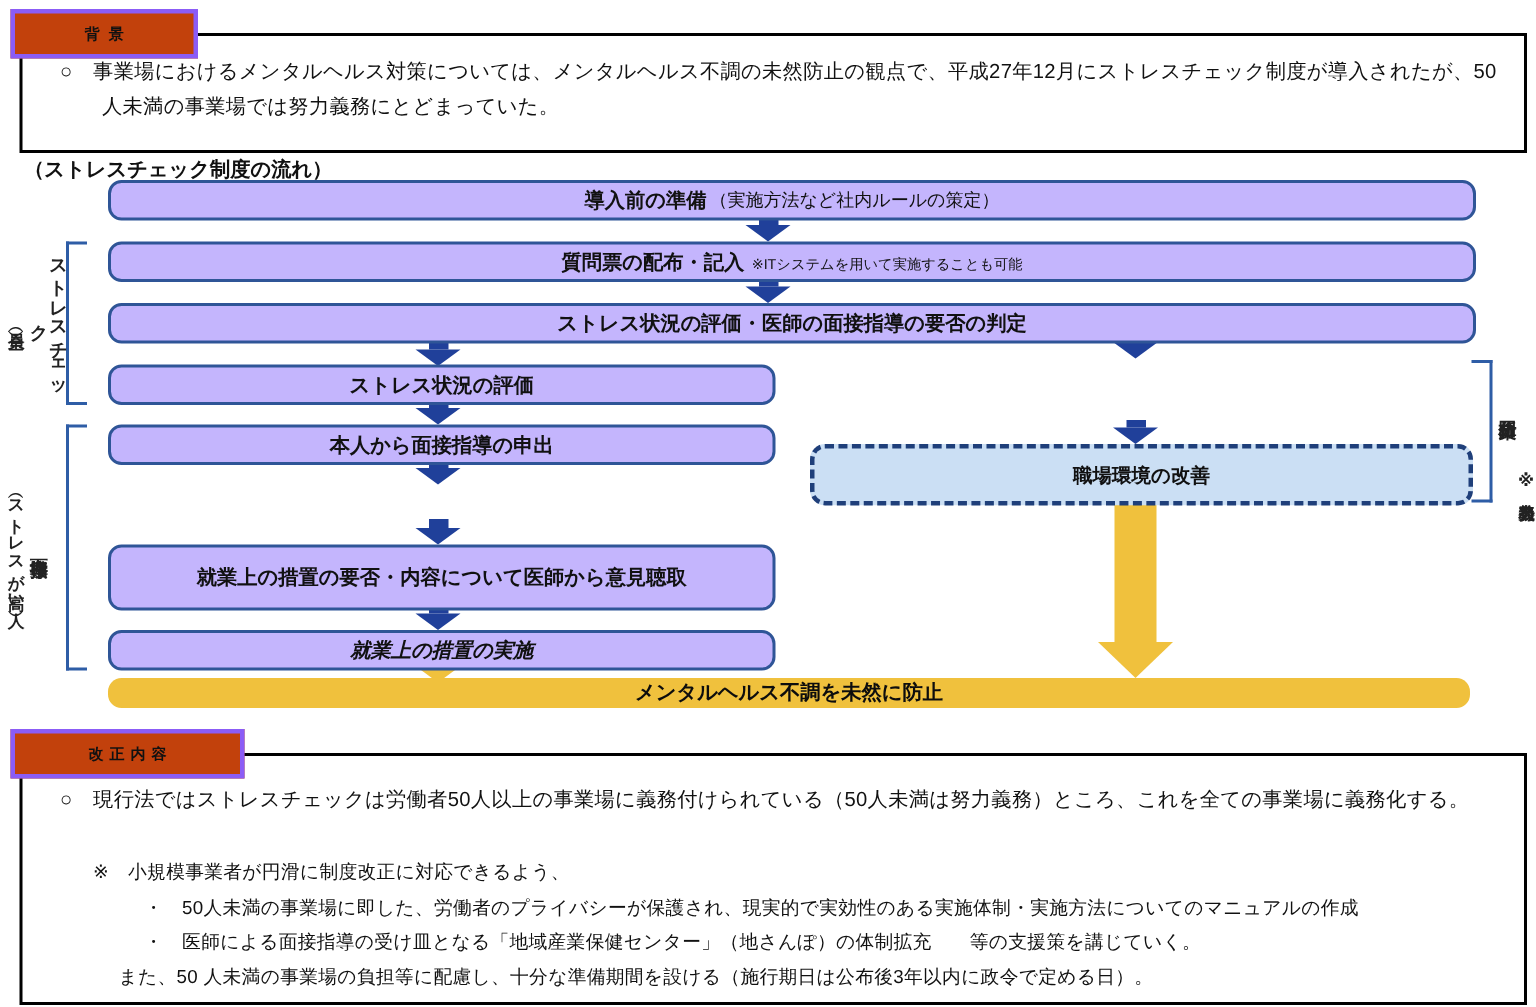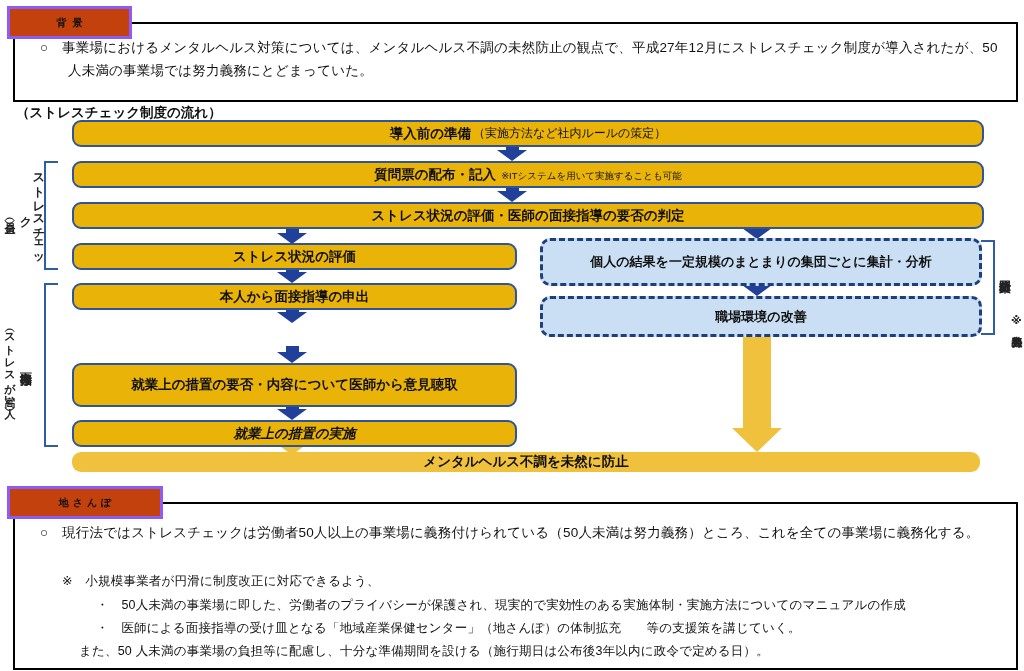--- a/index.html
+++ b/index.html
@@ -14,21 +14,21 @@
     border:3px solid #8b5cf6;background:#c2410c;z-index:3;
     display:flex;align-items:center;justify-content:center;
     font-weight:bold;font-size:10px;letter-spacing:6px;padding-left:6px;
   }
   .bullet{
     font-size:13.5px;line-height:1.72;letter-spacing:0.2px;
     text-indent:-28px;padding-left:28px;
   }
   
   .fbox{
-    background:#eab308;border:2px solid #2F5597;border-radius:9px;
+    background:#c4b5fd;border:2px solid #2F5597;border-radius:9px;
     display:flex;align-items:center;justify-content:center;
     font-weight:bold;font-size:13.5px;z-index:2;
   }
   .fbox .sub{font-weight:normal;font-size:12px;margin-left:2px;}
   .fbox .sub-small{font-weight:normal;font-size:9.5px;margin-left:5px;margin-top:3px;}
   .dashedbox{
     background:#CBDFF4;border:3px dashed #1F3F7A;border-radius:10px;
     display:flex;align-items:center;justify-content:center;
     font-weight:bold;font-size:13px;z-index:2;
   }
@@ -125,23 +125,20 @@
       <div class="head"></div>
   </div>
   <div class="abs fbox" style="left:72px;top:420px;width:441px;height:23px;font-style:italic;">
     <span>就業上の措置の実施</span>
   </div>
   <div class="abs barrow yellow" style="left:292px;top:443px;">
     <div class="shaft" style="height:1px;width:14px;"></div>
       <div class="head"></div>
   </div>
 
-  <div class="abs dashedbox" style="left:540px;top:238px;width:436px;height:42px;">
-    <span>個人の結果を一定規模のまとまりの集団ごとに集計・分析</span>
-  </div>
   <div class="abs barrow" style="left:757px;top:280px;">
     <div class="shaft" style="height:5px;"></div>
       <div class="head"></div>
   </div>
   <div class="abs dashedbox" style="left:540px;top:296px;width:436px;height:35px;">
     <span>職場環境の改善</span>
   </div>
   <div class="abs barrow bigyellow" style="left:757px;top:331px;">
     <div class="shaft" style="height:97px;"></div>
       <div class="head"></div>
@@ -158,21 +155,21 @@
   <div class="abs bracket-r" style="left:981px;top:240px;height:91px;"></div>
   <div class="abs vtext" style="left:998px;top:240px;height:62px;">集団分析</div>
   <div class="abs vtext small" style="left:1010px;top:280px;height:80px;">※努力義務</div>
 
   <div class="abs goal" style="left:72px;top:452px;width:908px;height:20px;">
     <span>メンタルヘルス不調を未然に防止</span>
   </div>
 
   <div class="abs frame" style="left:13px;top:502px;width:1001px;height:164px;"></div>
   <div class="abs tab" style="left:7px;top:486px;width:146px;height:27px;letter-spacing:4px;padding-left:4px;">
-    <span>地さんぽ</span>
+    <span>改正内容</span>
   </div>
   <div class="abs bullet" style="left:40px;top:521px;width:948px;">○　現行法ではストレスチェックは労働者50人以上の事業場に義務付けられている（50人未満は努力義務）ところ、これを全ての事業場に義務化する。</div>
   <div class="abs note" style="left:62px;top:573px;">※　小規模事業者が円滑に制度改正に対応できるよう、</div>
   <div class="abs note" style="left:96px;top:597px;">・　50人未満の事業場に即した、労働者のプライバシーが保護され、現実的で実効性のある実施体制・実施方法についてのマニュアルの作成</div>
   <div class="abs note" style="left:96px;top:620px;">・　医師による面接指導の受け皿となる「地域産業保健センター」（地さんぽ）の体制拡充　　等の支援策を講じていく。</div>
   <div class="abs note" style="left:79px;top:643px;">また、50 人未満の事業場の負担等に配慮し、十分な準備期間を設ける（施行期日は公布後3年以内に政令で定める日）。</div>
 
 </div>
 
 </body></html>

